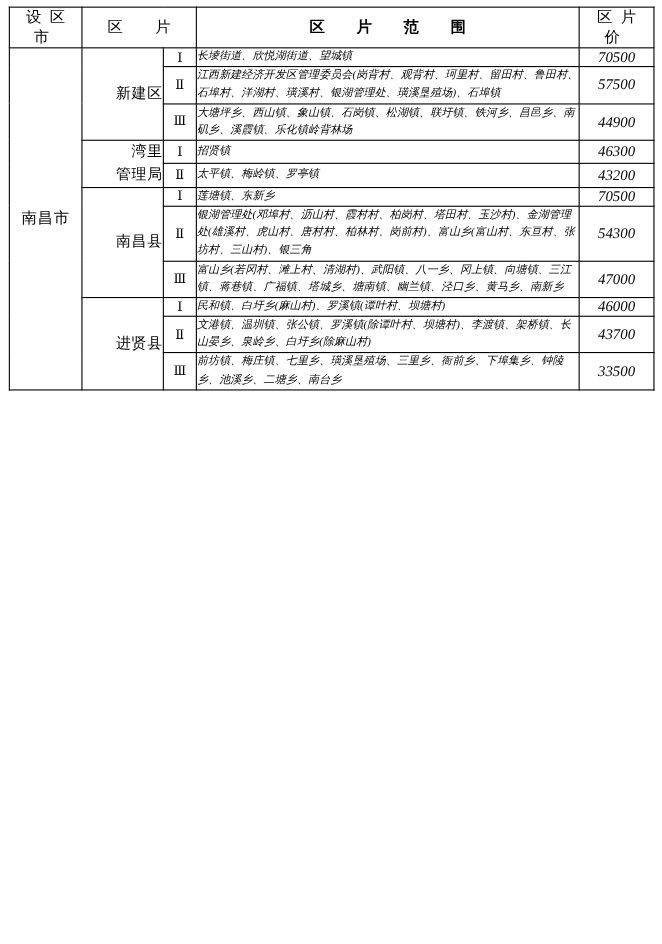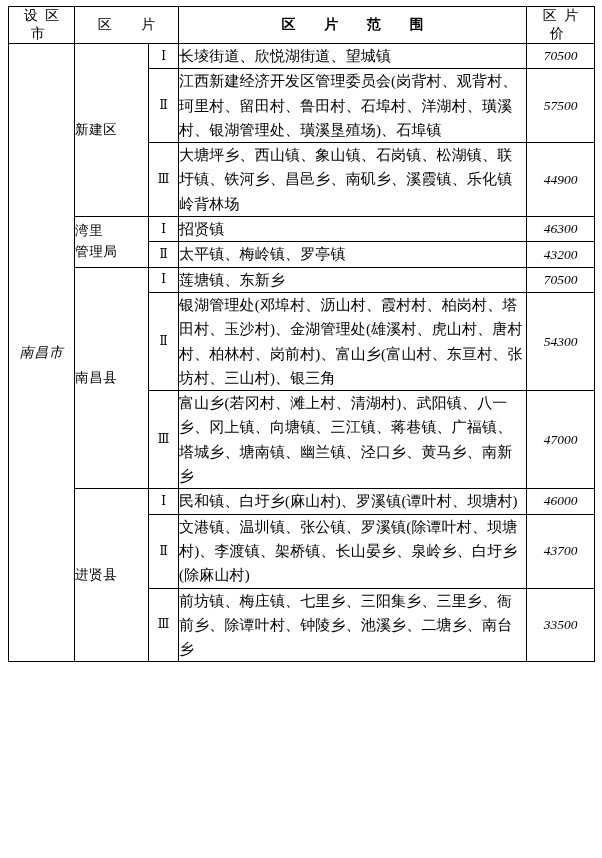--- a/index.html
+++ b/index.html
@@ -49,40 +49,40 @@
   }
   thead th.range-head {
     letter-spacing: 0.9em;
     text-indent: 0.9em;
     font-weight: bold;
   }
   td.city-cell {
     text-align: center;
     font-size: 14px;
     letter-spacing: 0.05em;
-    font-style: italic;
   }
   td.dist-cell {
-    text-align: left;
+    text-align: right;
     font-size: 13.5px;
     line-height: 1.55;
     letter-spacing: 0.05em;
   }
   td.zone-cell {
     text-align: center;
     font-size: 12px;
     font-family: "Liberation Serif", "DejaVu Serif", serif;
   }
   td.range-cell {
     text-align: left;
-    font-size: 15px;
+    font-size: 10px;
     line-height: 1.62;
     padding: 5px 7px 5px 8px;
     letter-spacing: 0.01em;
     word-break: break-all;
+    font-style: italic;
   }
   td.price-cell {
     text-align: center;
     font-size: 13.5px;
     font-family: "Liberation Serif", "DejaVu Serif", serif;
     font-style: italic;
   }
 </style>
 </head>
 <body>
@@ -159,18 +159,18 @@
         <td class="range-cell">民和镇、白圩乡(麻山村)、罗溪镇(谭叶村、坝塘村)</td>
         <td class="price-cell">46000</td>
       </tr>
       <tr>
         <td class="zone-cell">Ⅱ</td>
         <td class="range-cell">文港镇、温圳镇、张公镇、罗溪镇(除谭叶村、坝塘村)、李渡镇、架桥镇、长山晏乡、泉岭乡、白圩乡(除麻山村)</td>
         <td class="price-cell">43700</td>
       </tr>
       <tr>
         <td class="zone-cell">Ⅲ</td>
-        <td class="range-cell">前坊镇、梅庄镇、七里乡、三阳集乡、三里乡、衙前乡、除谭叶村、钟陵乡、池溪乡、二塘乡、南台乡</td>
+        <td class="range-cell">前坊镇、梅庄镇、七里乡、璜溪垦殖场、三里乡、衙前乡、下埠集乡、钟陵乡、池溪乡、二塘乡、南台乡</td>
         <td class="price-cell">33500</td>
       </tr>
     </tbody>
   </table>
 </div>
 
 </body></html>

